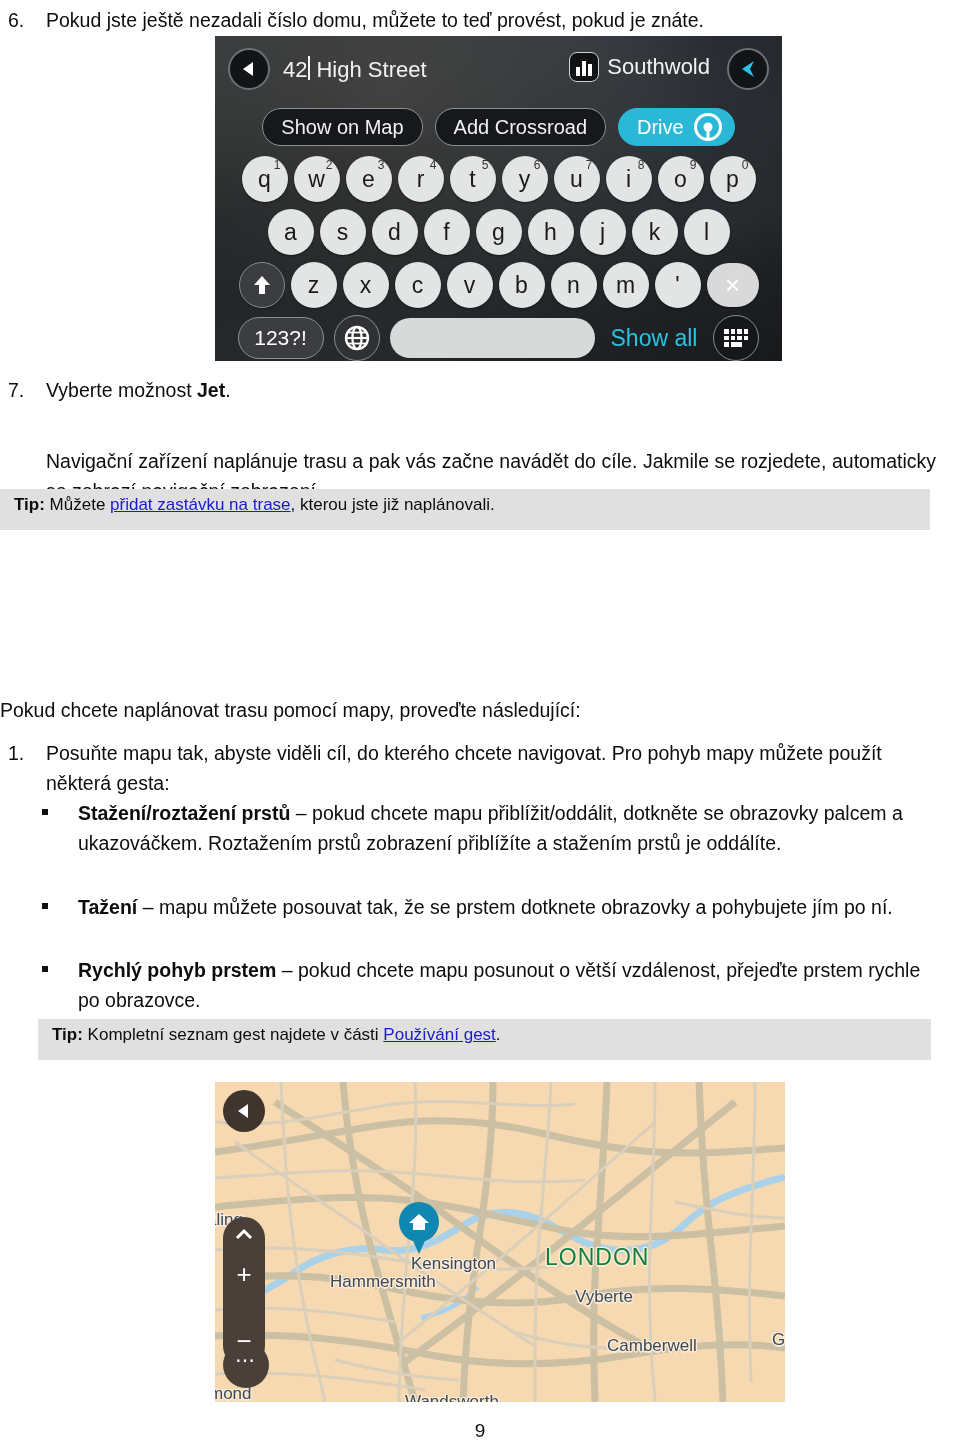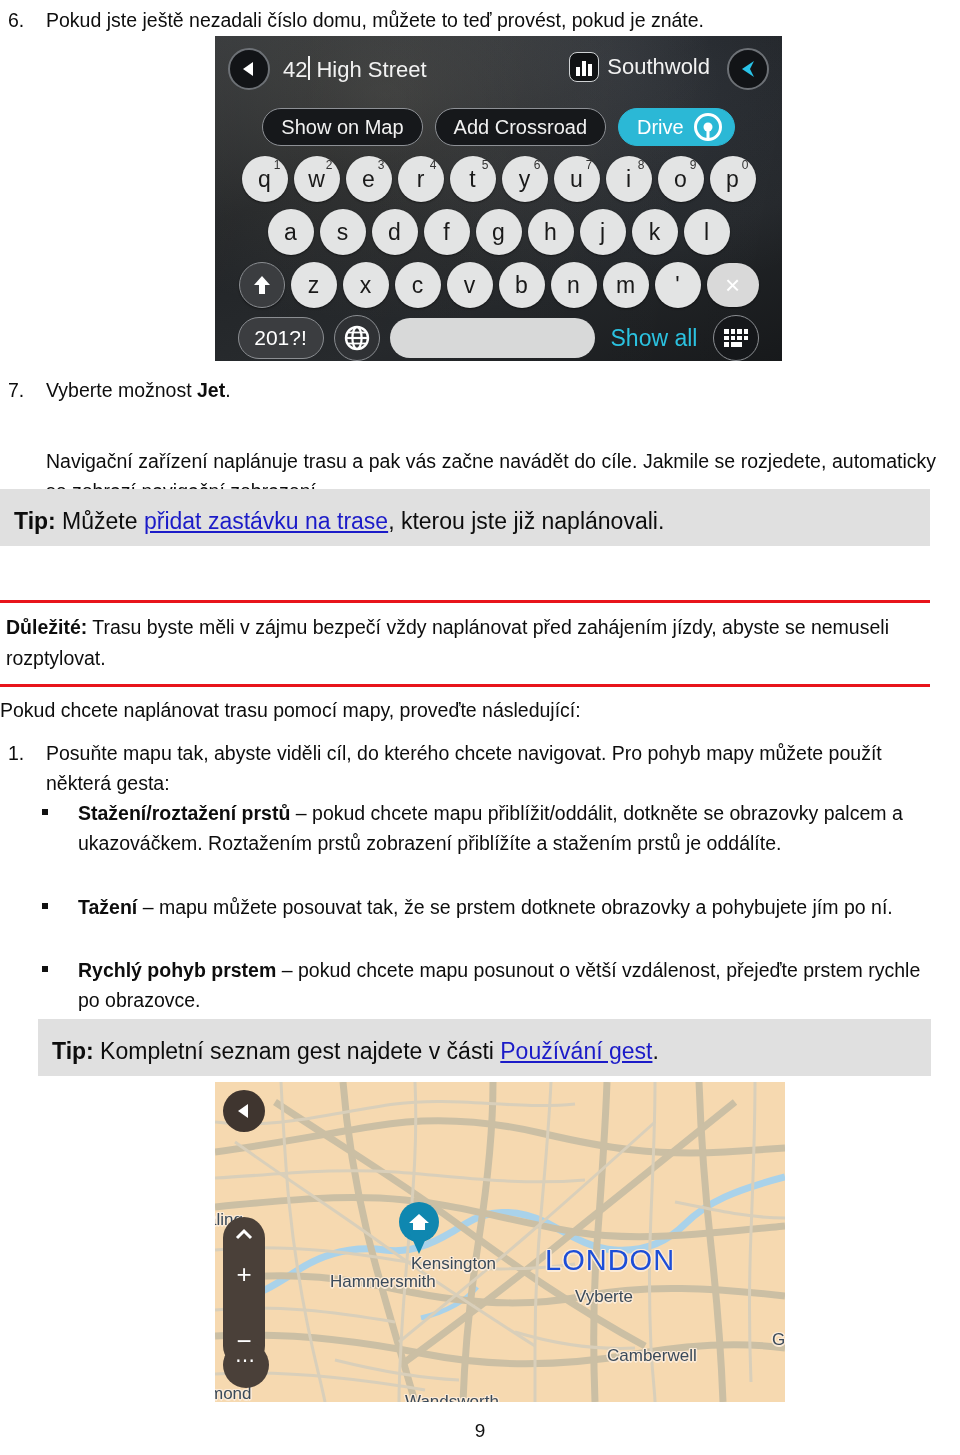--- a/index.html
+++ b/index.html
@@ -36,23 +36,23 @@
 
   a.doclink {
     color: #1b1bc8;
     text-decoration: underline;
   }
 
   
   .tipbox {
     position: absolute;
     background: #e0e0e0;
-    font-size: 23px;
+    font-size: 17px;
     line-height: 30px;
-    padding: 17px 14px 10px 14px;
+    padding: 1px 14px 10px 14px;
   }
   .importantbox {
     position: absolute;
     border-top: 3px solid #e8141b;
     border-bottom: 3px solid #e8141b;
     font-size: 19.5px;
     line-height: 31px;
     padding: 9px 0 10px 6px;
   }
 
@@ -247,21 +247,21 @@
   }
   .map-roads { position: absolute; inset: 0; }
   .map-label {
     position: absolute;
     color: #3a4a5a;
     font-size: 17px;
     text-shadow: 1.5px 0 #fbead6, -1.5px 0 #fbead6, 0 1.5px #fbead6, 0 -1.5px #fbead6,
                  1px 1px #fbead6, -1px -1px #fbead6, 1px -1px #fbead6, -1px 1px #fbead6;
     white-space: nowrap;
   }
-  .map-label.big { font-size: 29px; letter-spacing: 1px; color: #1d4ed8; }
+  .map-label.big { font-size: 23px; letter-spacing: 1px; color: #15803d; }
   .map-pin {
     position: absolute;
     width: 40px; height: 52px;
   }
   .map-pin .head {
     width: 40px; height: 40px; border-radius: 50%;
     background: #0f87b0;
     display:flex;align-items:center;justify-content:center;
   }
   .map-pin .tail {
@@ -419,21 +419,21 @@
         <div class="key">c</div>
         <div class="key">v</div>
         <div class="key">b</div>
         <div class="key">n</div>
         <div class="key">m</div>
         <div class="key">'</div>
         <div class="key delwrap"></div>
       </div>
 
       <div class="kb-row" style="gap:10px; margin-top:3px;">
-        <div class="numkey">201?!</div>
+        <div class="numkey">123?!</div>
         <div class="globekey">
           <svg width="28" height="28" viewBox="0 0 28 28">
             <circle cx="14" cy="14" r="11" fill="none" stroke="#fff" stroke-width="2.4"></circle>
             <ellipse cx="14" cy="14" rx="4.6" ry="11" fill="none" stroke="#fff" stroke-width="2.2"></ellipse>
             <line x1="3" y1="14" x2="25" y2="14" stroke="#fff" stroke-width="2.2"></line>
             <line x1="5" y1="8.5" x2="23" y2="8.5" stroke="#fff" stroke-width="1.8"></line>
             <line x1="5" y1="19.5" x2="23" y2="19.5" stroke="#fff" stroke-width="1.8"></line>
           </svg>
         </div>
         <div class="spacekey"></div>
@@ -464,23 +464,20 @@
     </div>
   </div>
 
   <div class="para" style="left:46px; top:446px; width:890px; text-align:justify;">Navigační zařízení naplánuje trasu a pak vás začne navádět do cíle. Jakmile se rozjedete, automaticky se zobrazí navigační zobrazení.</div>
 
   <div class="tipbox" style="left:0px; top:489px; width:930px;">
     <b>Tip:</b><span> Můžete </span><a class="doclink" href="#">přidat zastávku na trase</a><span>, kterou jste již naplánovali.</span>
   </div>
 
 
-  <div class="importantbox" style="left:0px; top:600px; width:930px;">
-    <b>Důležité:</b><span> Trasu byste měli v  zájmu bezpečí vždy naplánovat před zahájením jízdy, abyste se nemuseli rozptylovat.</span>
-  </div>
 
   <div class="para" style="left:0px; top:695px; width:930px;">Pokud chcete naplánovat trasu pomocí mapy, proveďte následující:</div>
 
   <div class="num-item" style="left:8px; top:738px; width:925px;">
     <div class="num-marker">1.</div>
     <div class="num-body">Posuňte mapu tak, abyste viděli cíl, do kterého chcete navigovat. Pro pohyb mapy můžete použít některá gesta:</div>
   </div>
 
   <div class="bullet" style="left:42px; top:798px; width:895px;">
     <div class="bullet-sq">
@@ -553,21 +550,21 @@
         <path d="M460,120 C500,128 534,136 570,136"></path>
         <path d="M120,278 C160,288 200,296 244,298"></path>
       </g>
     </svg>
 
     <div class="map-label" style="left:-8px; top:128px;">aling</div>
     <div class="map-label" style="left:196px; top:160px;margin-top:12px;">Kensington</div>
     <div class="map-label big" style="left:330px; top:162px;">LONDON</div>
     <div class="map-label" style="left:115px; top:190px;">Hammersmith</div>
     <div class="map-label" style="left:360px; top:205px;">Vyberte</div>
-    <div class="map-label" style="left:392px; top:264px;">Camberwell</div>
+    <div class="map-label" style="left:392px; top:254px;">Camberwell</div>
     <div class="map-label" style="left:557px; top:248px;">G</div>
     <div class="map-label" style="left:-6px; top:302px;">mond</div>
     <div class="map-label" style="left:190px; top:310px;">Wandsworth</div>
     <div class="map-label" style="left:556px; top:318px;">Le</div>
 
     <div class="map-pin" style="left:184px; top:120px;">
       <div class="tail"></div>
       <div class="head">
         <svg width="22" height="20" viewBox="0 0 22 20">
           <polygon points="11,2 21,11 17,11 17,18 5,18 5,11 1,11" fill="#fff"></polygon>

